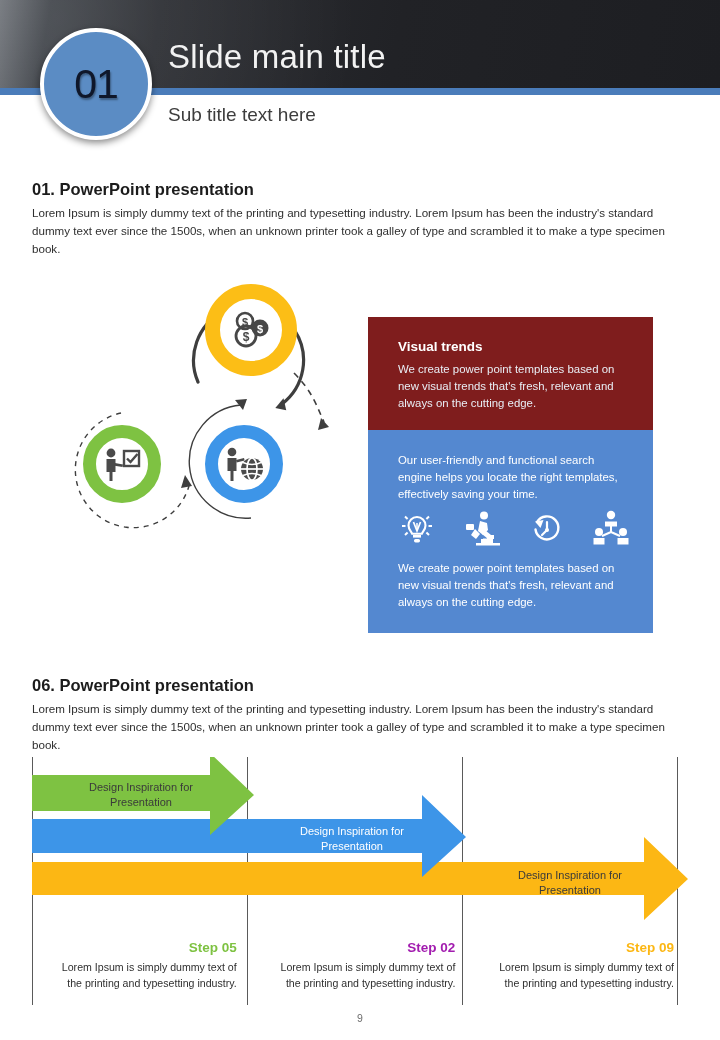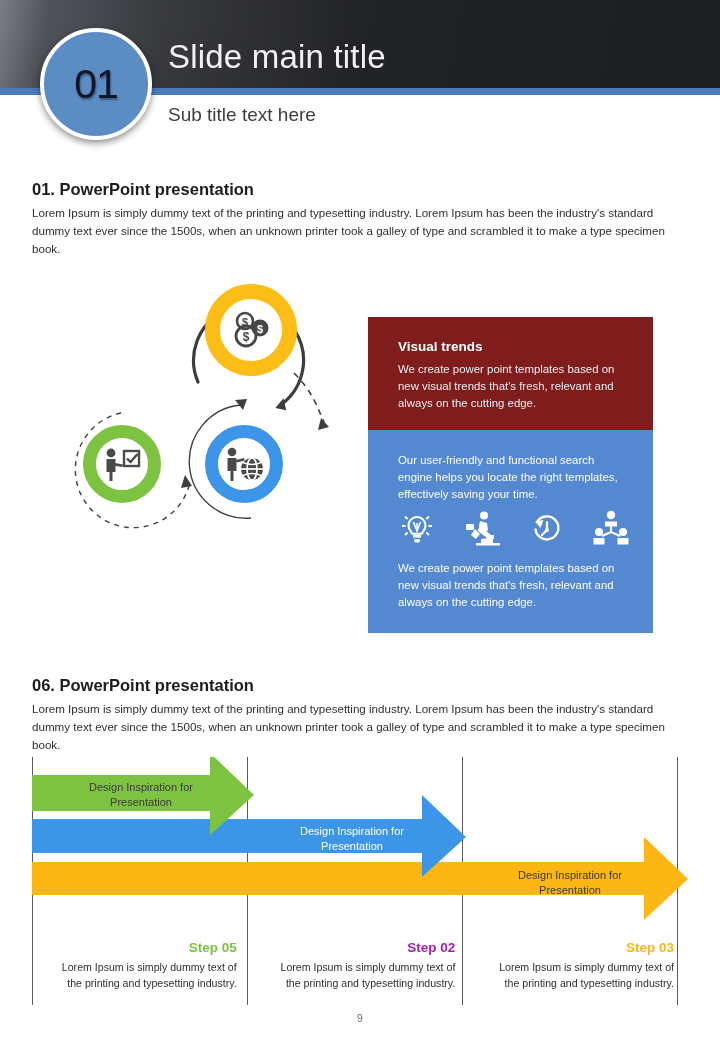--- a/index.html
+++ b/index.html
@@ -282,20 +282,20 @@
     <div class="steps">
       <div class="step">
         <div class="step-name" style="color:#7ec242;">Step 05</div>
         <div class="step-desc">Lorem Ipsum is simply dummy text of the printing and typesetting industry.</div>
       </div>
       <div class="step">
         <div class="step-name" style="color:#a21caf;">Step 02</div>
         <div class="step-desc">Lorem Ipsum is simply dummy text of the printing and typesetting industry.</div>
       </div>
       <div class="step">
-        <div class="step-name" style="color:#fcb714;">Step 03</div>
+        <div class="step-name" style="color:#fcb714;">Step 09</div>
         <div class="step-desc">Lorem Ipsum is simply dummy text of the printing and typesetting industry.</div>
       </div>
     </div>
   </div>
 
   <div class="page-num">9</div>
 </div>
 
 </body></html>

